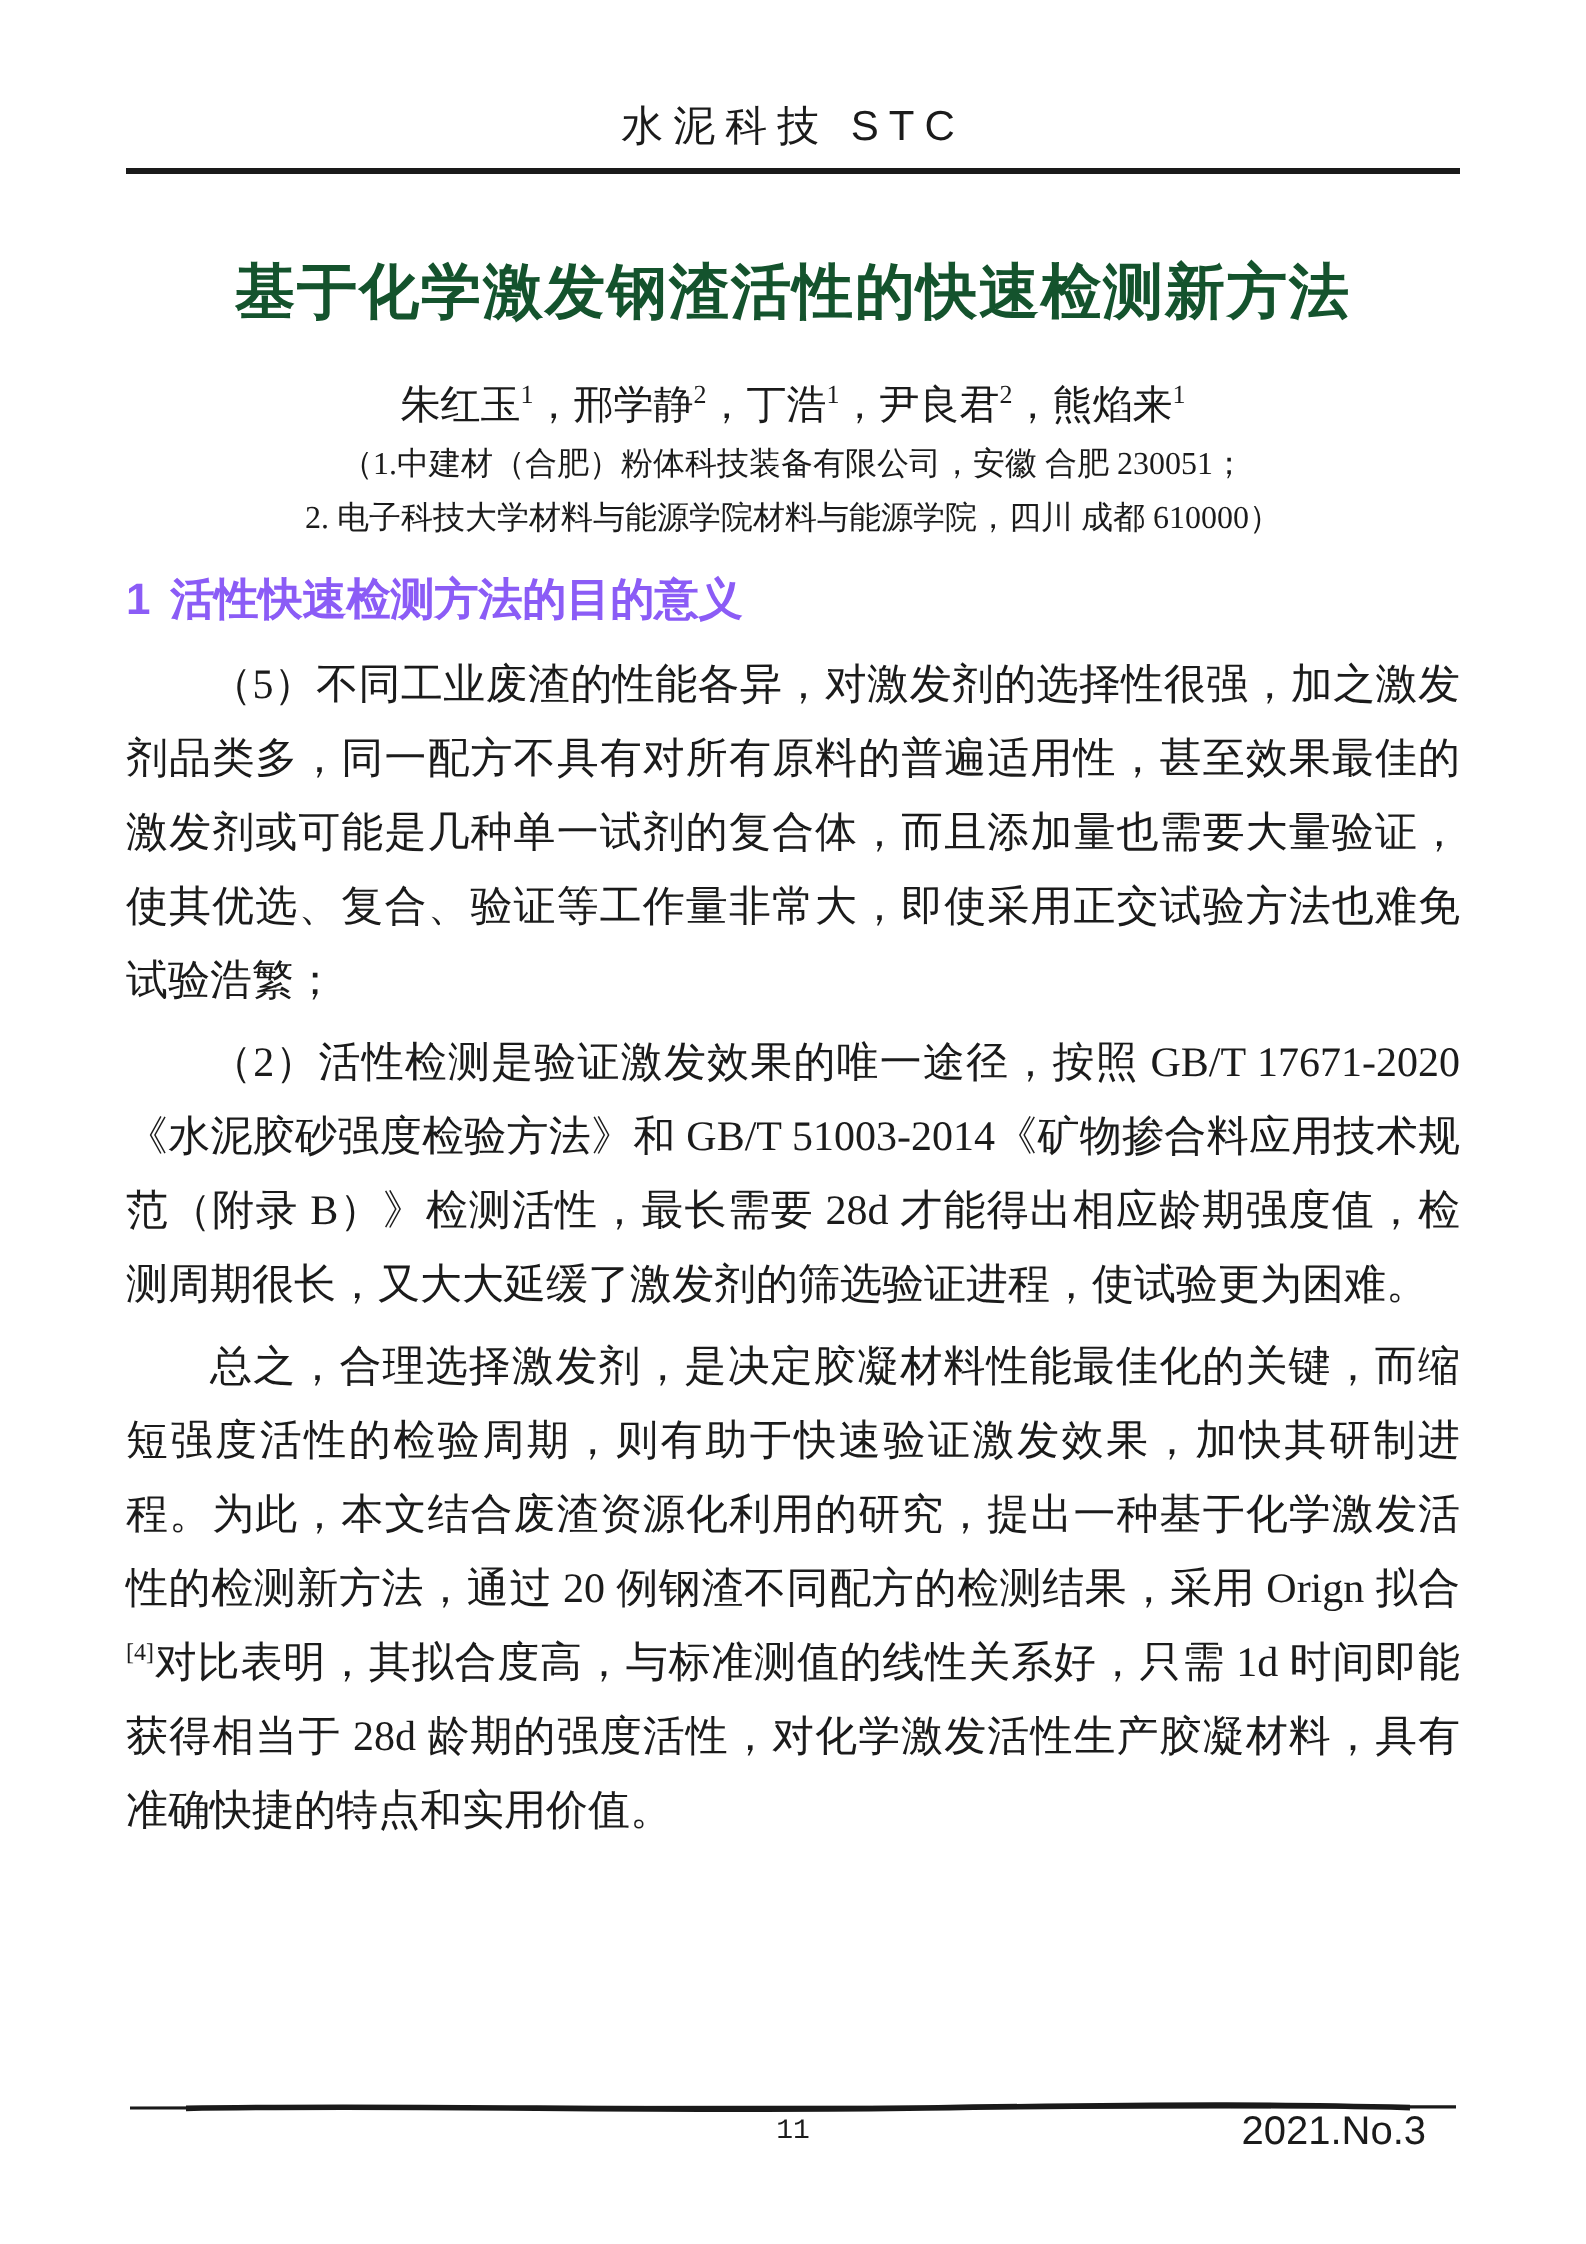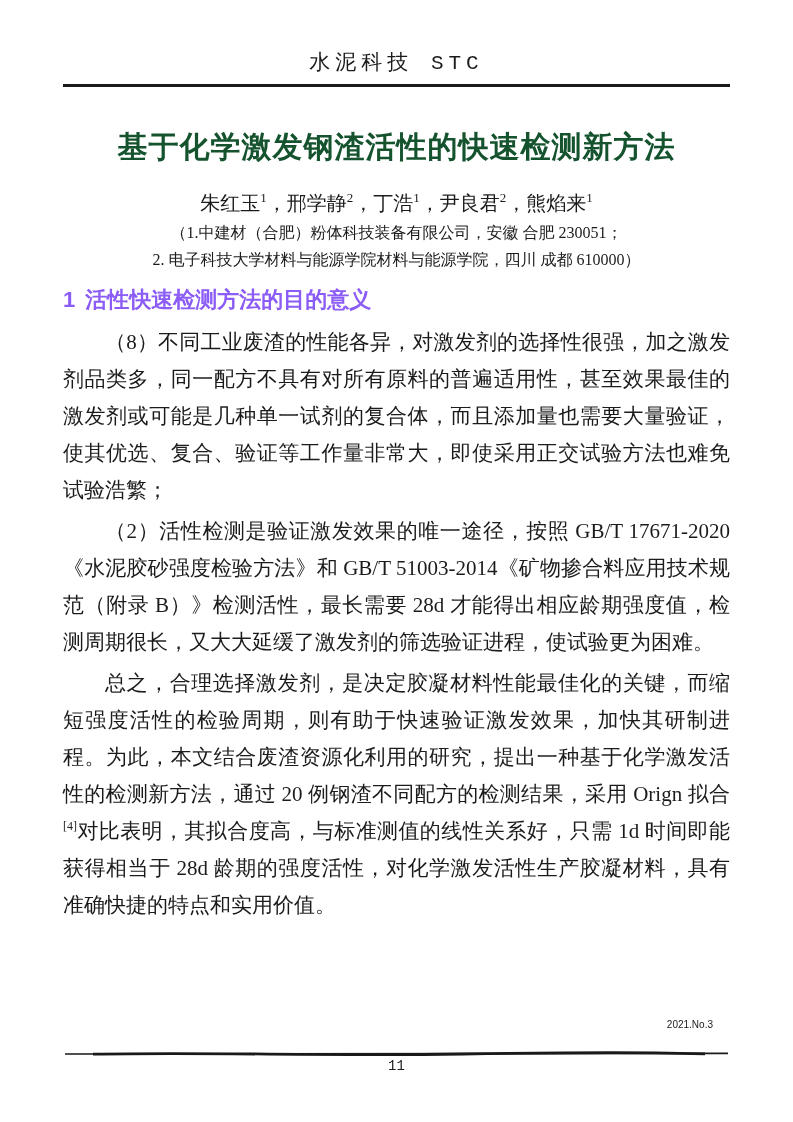--- a/index.html
+++ b/index.html
@@ -19,21 +19,21 @@
   
   .journal-name {
     position: absolute;
     top: 50px;
     left: 63px;
     width: 667px;
     text-align: center;
     font-size: 21px;
     line-height: 28px;
     letter-spacing: 5px;
-    font-family: Liberation Mono, monospace;
+    font-family: Liberation Sans, sans-serif;
   }
   .header-rule {
     position: absolute;
     top: 84px;
     left: 63px;
     width: 667px;
     height: 3px;
     background: #1a1a1a;
   }
   
@@ -119,23 +119,23 @@
     top: 1057px;
     left: 63px;
     width: 667px;
     text-align: center;
     font-size: 14px;
     line-height: 18px;
     font-family: Liberation Mono, monospace;
   }
   .issue-number {
     position: absolute;
-    top: 1016px;
+    top: 1057px;
     right: 80px;
-    font-size: 10px;
+    font-size: 20px;
     line-height: 18px;
     font-family: "Liberation Sans", sans-serif;
   }
 </style>
 </head>
 <body>
 
 <div class="page">
 
   <div class="journal-name">水泥科技 STC</div>
@@ -148,21 +148,21 @@
   </div>
 
   <div class="affiliation-block">
     <div>（1.中建材（合肥）粉体科技装备有限公司，安徽 合肥 230051；</div>
     <div>2. 电子科技大学材料与能源学院材料与能源学院，四川 成都 610000）</div>
   </div>
 
   <h2 class="section-heading"><span class="sec-num">1</span><span>活性快速检测方法的目的意义</span></h2>
 
   <div class="body-text">
-    <p><span>（8）不同工业废渣的性能各异，对激发剂的选择性很强，加之激发剂品类多，同一配方不具有对所有原料的普遍适用性，甚至效果最佳的激发剂或可能是几种单一试剂的复合体，而且添加量也需要大量验证，使其优选、复合、验证等工作量非常大，即使采用正交试验方法也难免试验浩繁；</span></p>
+    <p><span>（5）不同工业废渣的性能各异，对激发剂的选择性很强，加之激发剂品类多，同一配方不具有对所有原料的普遍适用性，甚至效果最佳的激发剂或可能是几种单一试剂的复合体，而且添加量也需要大量验证，使其优选、复合、验证等工作量非常大，即使采用正交试验方法也难免试验浩繁；</span></p>
     <p><span>（2）活性检测是验证激发效果的唯一途径，按照 GB/T 17671-2020《水泥胶砂强度检验方法》和 GB/T 51003-2014《矿物掺合料应用技术规范（附录 B）》检测活性，最长需要 28d 才能得出相应龄期强度值，检测周期很长，又大大延缓了激发剂的筛选验证进程，使试验更为困难。</span></p>
     <p><span>总之，合理选择激发剂，是决定胶凝材料性能最佳化的关键，而缩短强度活性的检验周期，则有助于快速验证激发效果，加快其研制进程。为此，本文结合废渣资源化利用的研究，提出一种基于化学激发活性的检测新方法，通过 20 例钢渣不同配方的检测结果，采用 Orign 拟合</span><sup>[4]</sup><span>对比表明，其拟合度高，与标准测值的线性关系好，只需 1d 时间即能获得相当于 28d 龄期的强度活性，对化学激发活性生产胶凝材料，具有准确快捷的特点和实用价值。</span></p>
   </div>
 
   <svg class="footer-rule-svg" width="667" height="8" viewBox="0 0 667 8">
     <path d="M2 4 L665 3.4" stroke="#1a1a1a" stroke-width="1.6" fill="none"></path>
     <path d="M30 4.2 C 150 2.0, 260 6.2, 400 4.0 S 580 2.4, 642 3.8" stroke="#1a1a1a" stroke-width="2.8" fill="none"></path>
   </svg>
   <div class="page-number">11</div>
   <div class="issue-number">2021.No.3</div>

